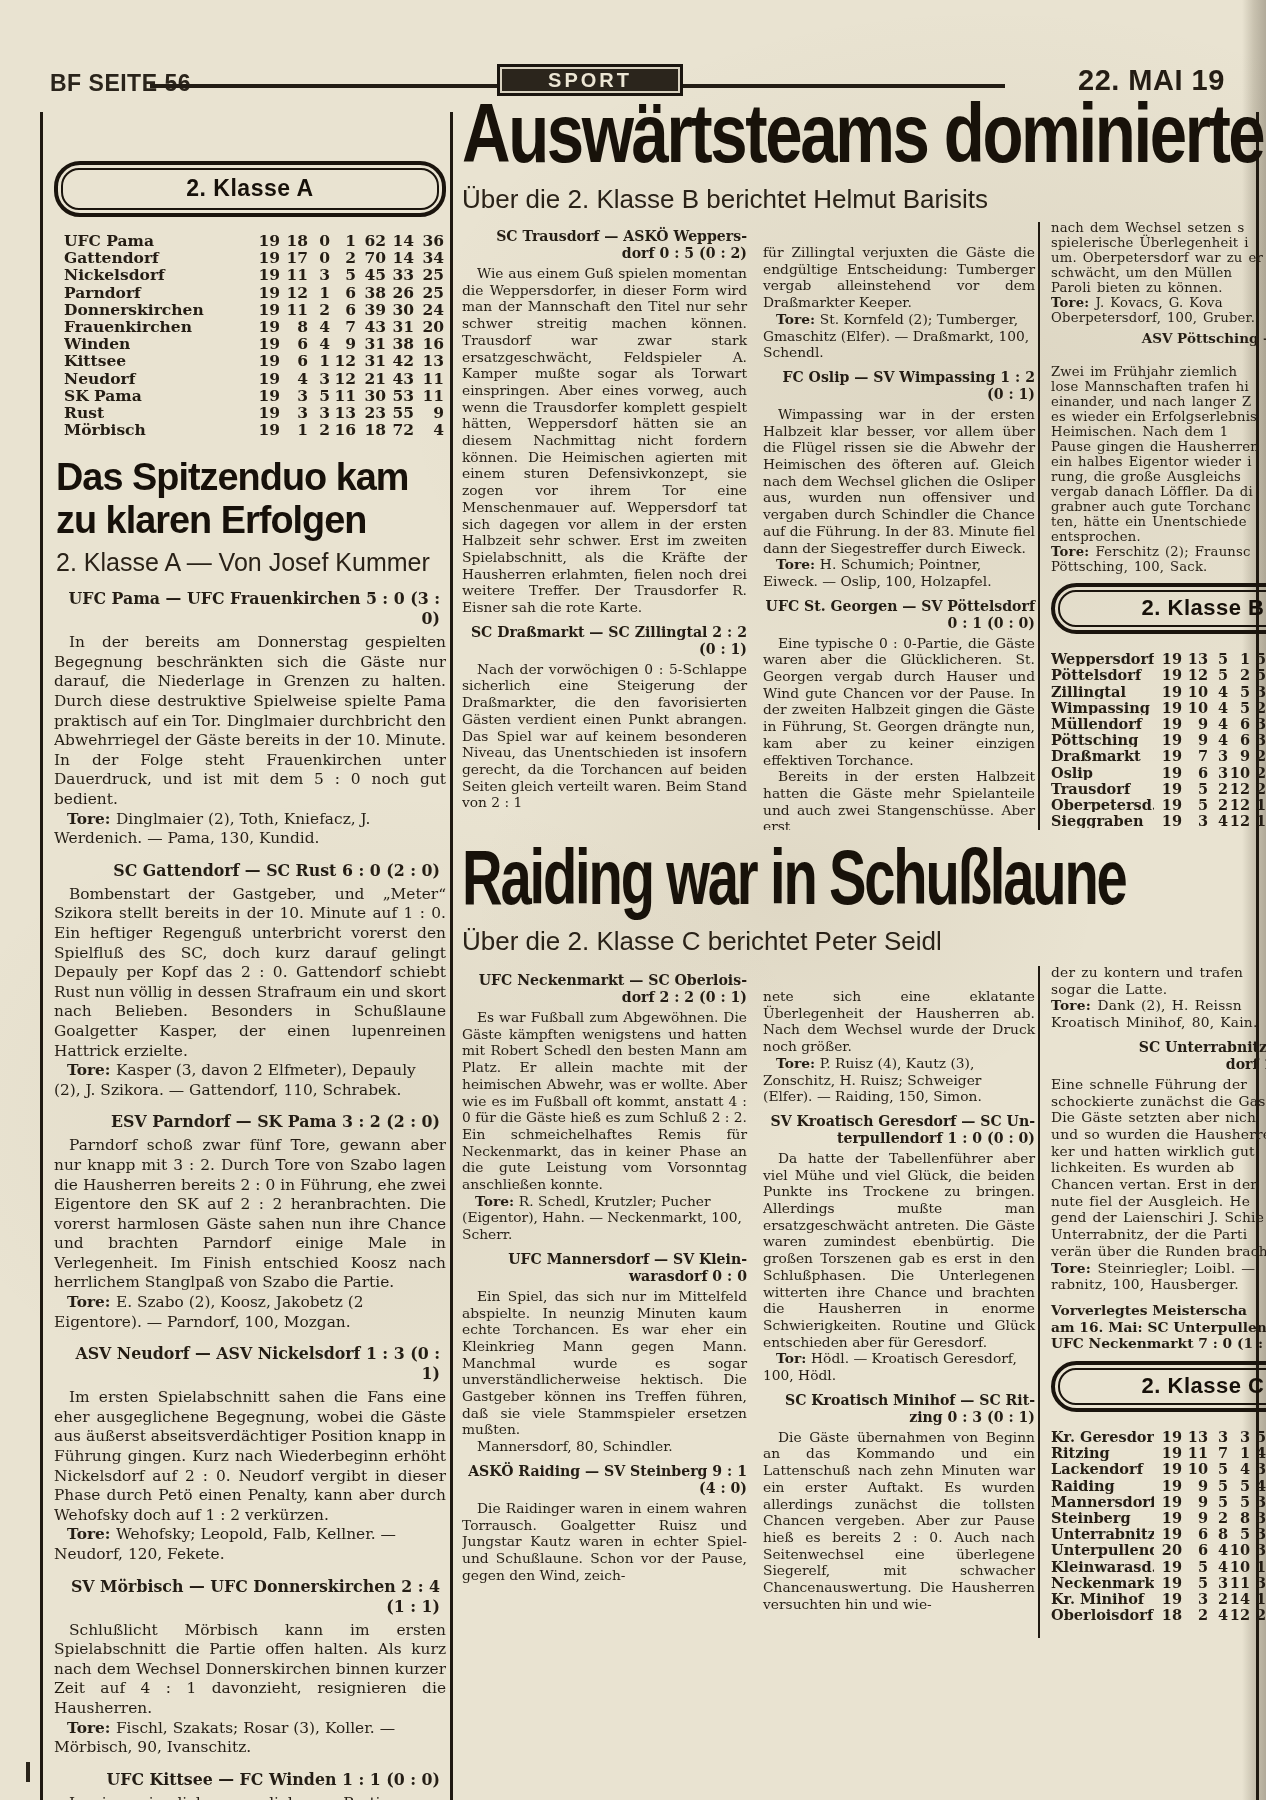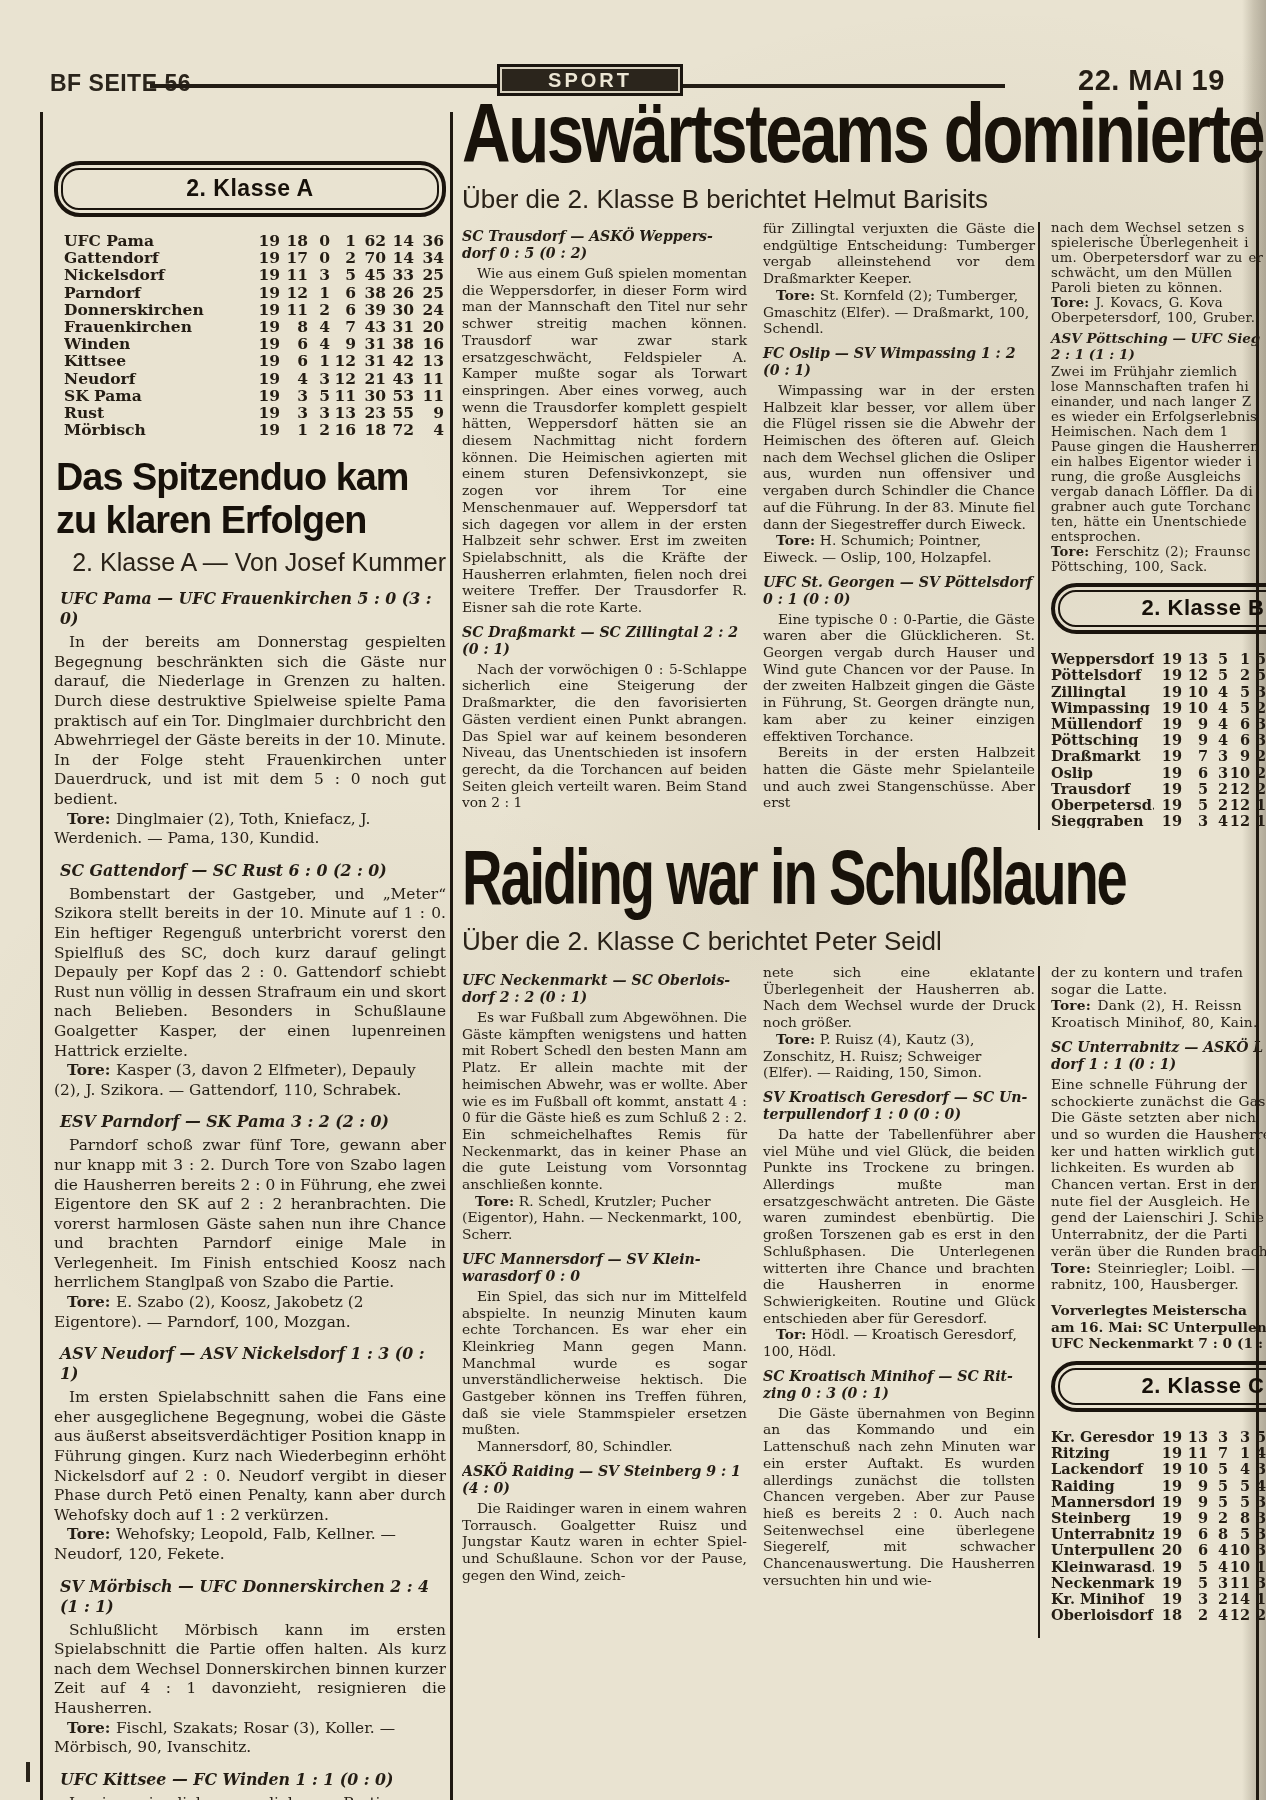--- a/index.html
+++ b/index.html
@@ -44,43 +44,43 @@
   .table-r{font-size:14.5px;margin-top:9px;}
   .table-r .trow{height:16.2px;}
   .table-r .tm{flex:0 0 103px;margin-top:8px;}
   .table-r .tn1{width:28px}.table-r .tn2{width:26px}.table-r .tn3{width:20px}.table-r .tn4{width:22px}
   .table-r .tn5{width:40px;text-align:left;padding-left:6px;}
   
   .leftcol{position:absolute;left:54px;top:114px;width:392px;height:1682px;overflow:hidden;margin-top:47px;}
   .left-headline{margin:18px 0 2px 2px;font:700 39px/43px "Liberation Sans",sans-serif;letter-spacing:-1px;
     white-space:pre-line;transform:scaleX(.97);transform-origin:left top;color:#17110a;}
   .subhead{font:400 25px/30px "Liberation Sans",sans-serif;color:#2a2218;}
-  .leftcol .subhead{margin:6px 0 0 2px;text-align:right;}
-  
-  .mtitle{white-space:pre-line;text-align:left;font-weight:700;font-style:italic;}
+  .leftcol .subhead{margin:6px 0 0 2px;}
+  
+  .mtitle{white-space:pre-line;text-align:right;font-weight:700;}
   .mbody{text-align:justify;text-indent:15px;margin:0;}
   .mbody.cont{text-indent:0;}
   .pre{white-space:pre-line;text-align:left !important;text-indent:0 !important;word-spacing:1.5px;letter-spacing:.2px;}
   .tore{text-indent:13px;margin:0;}
   .note{font-weight:700;margin:9px 0 0;white-space:pre-line;}
   .la{font-size:15.4px;line-height:19.6px;}
   .la .mtitle{font-size:15.8px;line-height:20px;margin:12px 6px 4px;}
   
   .main{position:absolute;left:462px;top:90px;width:900px;}
   .big-headline{margin:0;color:#18120a;white-space:nowrap;font-family:"Liberation Sans",sans-serif;font-weight:700;}
   .h1a{font-size:84px;line-height:86px;letter-spacing:-3px;transform:scaleX(.80);transform-origin:left top;}
   .h2a{font-size:78px;line-height:86px;letter-spacing:-3px;transform:scaleX(.72);transform-origin:left top;margin-top:4px;}
   .sh-b{margin:8px 0 0;font-size:26px;}
   .sh-c{margin:6px 0 0;font-size:26px;}
   .cols{display:flex;gap:16px;overflow:hidden;}
   .cols-b{height:610px;margin-top:6px;}
   .cols-c{height:676px;margin-top:8px;}
   .col{font-size:13.8px;line-height:16.7px;}
   .c1{width:285px;flex:none;}
-  .c2{width:272px;flex:none;}
+  .c2{width:272px;flex:none;margin-top:24px;}
   .c3{width:300px;flex:none;}
   .col .mtitle{font-size:14.1px;line-height:17px;margin:8px 0 3px;}
   .col .tore{margin:0 0 1px;}
   .dense{font-size:13.2px;line-height:15px;}
   .dense .mtitle{font-size:13.5px;line-height:15.6px;margin:6px 0 2px;}
   .pill-r{margin:9px 0 0;width:290px;}
   .pill-r .pill-in{font-size:22px;padding:5px 0 6px;}
 </style>
 </head>
 <body>

